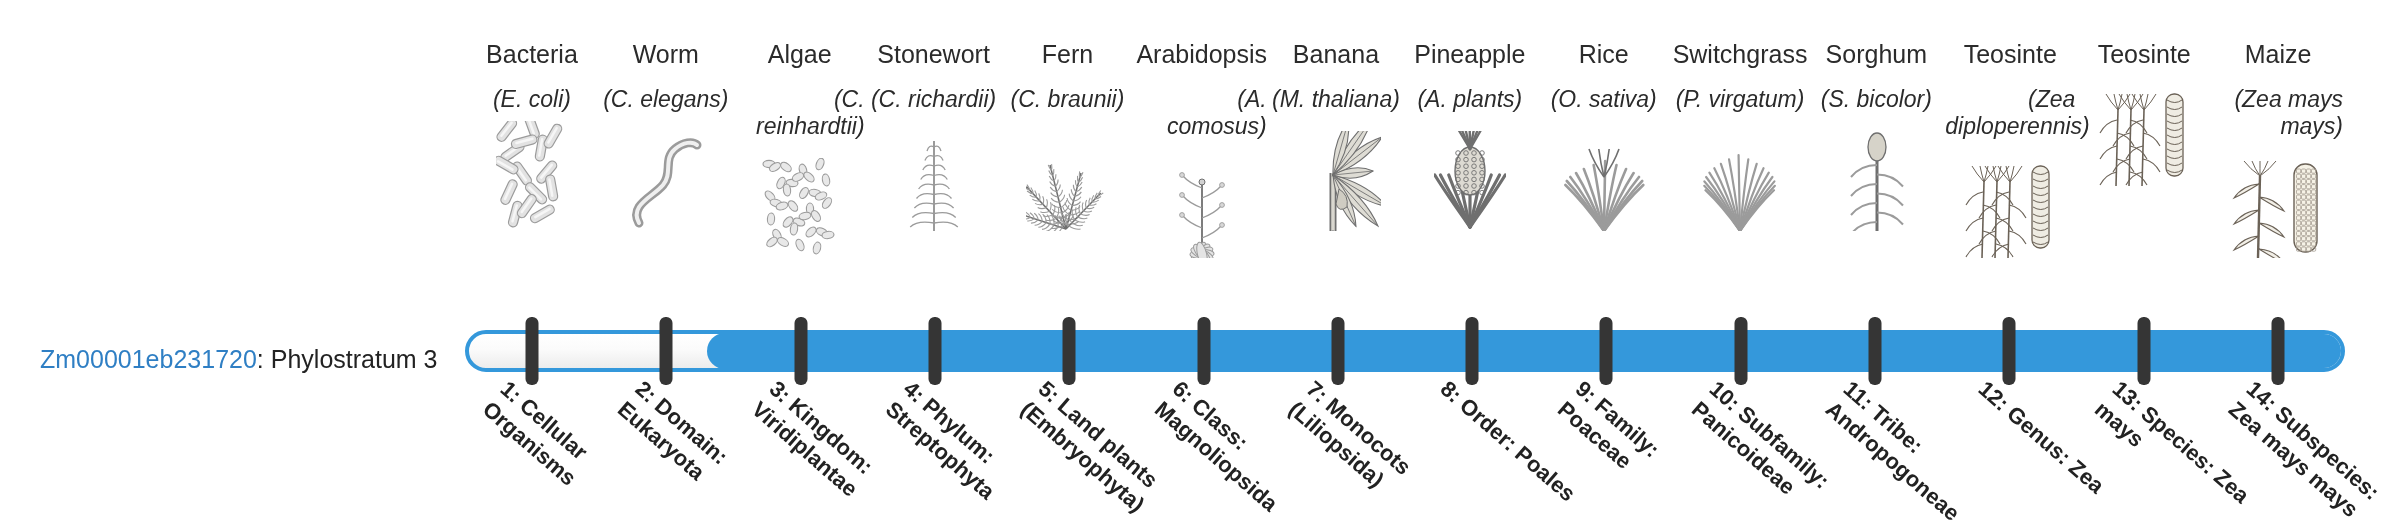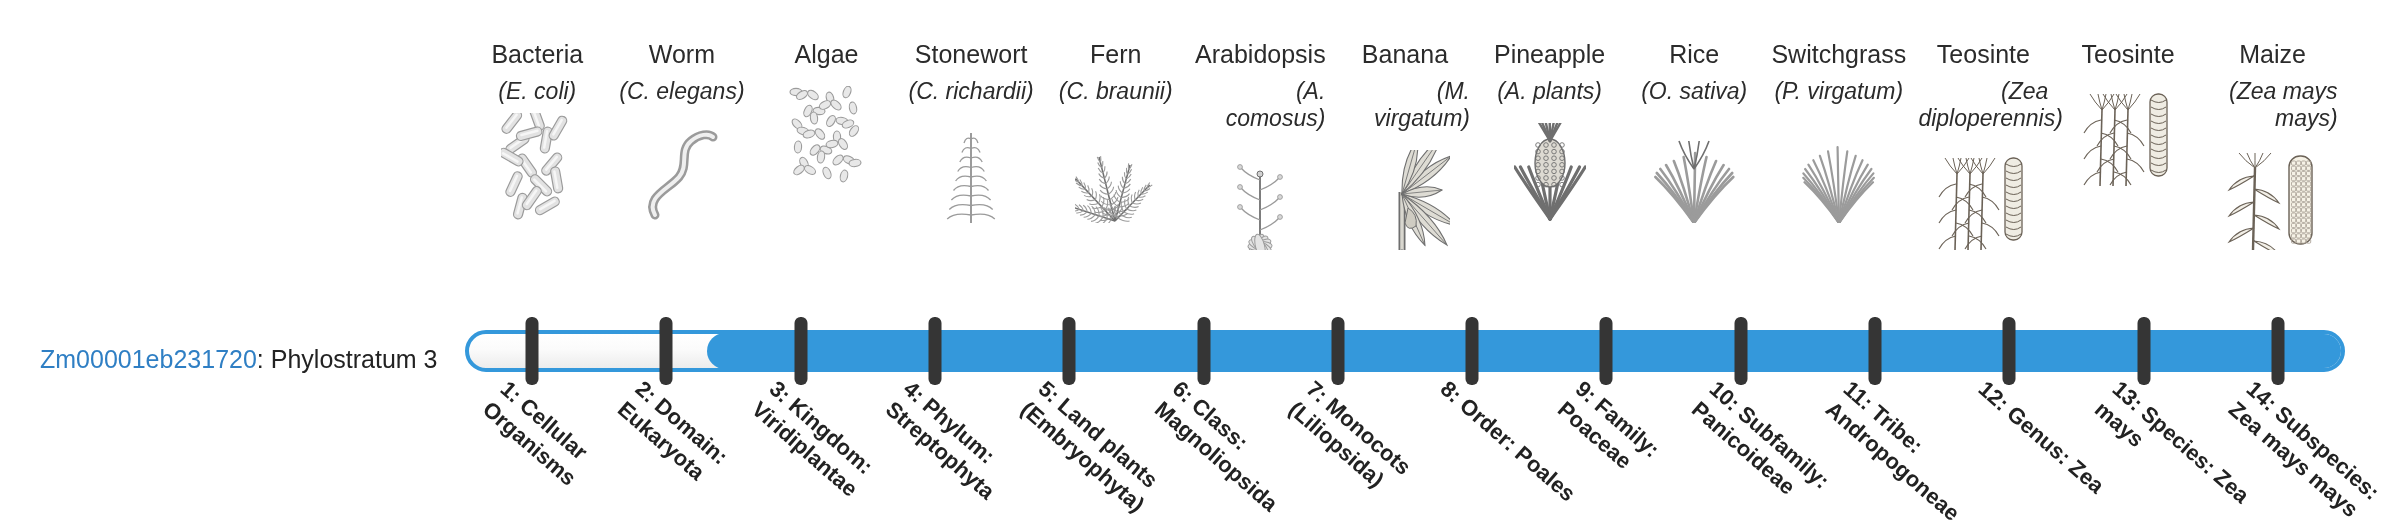--- a/index.html
+++ b/index.html
@@ -31,21 +31,21 @@
     font-size: 25px;
     color: #2b2b2b;
     line-height: 1.12;
     white-space: nowrap;
   }
   .species-latin {
     font-size: 23px;
     color: #2b2b2b;
     font-style: italic;
     line-height: 1.18;
-    margin-top: 10px;
+    margin-top: 18px;
     max-width: 130px;
   }
   .species-art {
     margin-top: 10px;
     height: 108px;
     display: flex;
     align-items: flex-end;
     justify-content: center;
   }
   .species-art svg { display: block; }
@@ -189,20 +189,21 @@
       <div class="species-latin">(C. elegans)</div>
       <div class="species-art">
         <svg width="86" height="100" viewBox="0 0 86 100">
     <path d="M16 92 C6 74 30 66 40 54 C50 42 40 28 52 18 C60 11 70 10 74 14" fill="none" stroke="#9b9b9b" stroke-width="9" stroke-linecap="round"></path>
     <path d="M16 92 C6 74 30 66 40 54 C50 42 40 28 52 18 C60 11 70 10 74 14" fill="none" stroke="#efefef" stroke-width="4" stroke-linecap="round"></path>
   </svg>
       </div>
     </div>
     <div class="species-col">
       <div class="species-common">Algae</div>
+      <div class="species-latin">(C. reinhardtii)</div>
       <div class="species-art">
         <svg width="76" height="100" viewBox="0 0 74 100">
           <ellipse cx="6" cy="6" rx="6" ry="3.6" transform="rotate(0 6 6)" fill="#e8e8e8" stroke="#9b9b9b" stroke-width="1.1"></ellipse>
           <ellipse cx="23" cy="9" rx="6" ry="3.6" transform="rotate(37 23 9)" fill="#e8e8e8" stroke="#9b9b9b" stroke-width="1.1"></ellipse>
           <ellipse cx="40" cy="12" rx="6" ry="3.6" transform="rotate(74 40 12)" fill="#e8e8e8" stroke="#9b9b9b" stroke-width="1.1"></ellipse>
           <ellipse cx="57" cy="6" rx="6" ry="3.6" transform="rotate(111 57 6)" fill="#e8e8e8" stroke="#9b9b9b" stroke-width="1.1"></ellipse>
           <ellipse cx="12" cy="9" rx="6" ry="3.6" transform="rotate(148 12 9)" fill="#e8e8e8" stroke="#9b9b9b" stroke-width="1.1"></ellipse>
           <ellipse cx="29" cy="25" rx="6" ry="3.6" transform="rotate(5 29 25)" fill="#e8e8e8" stroke="#9b9b9b" stroke-width="1.1"></ellipse>
           <ellipse cx="46" cy="19" rx="6" ry="3.6" transform="rotate(42 46 19)" fill="#e8e8e8" stroke="#9b9b9b" stroke-width="1.1"></ellipse>
           <ellipse cx="63" cy="22" rx="6" ry="3.6" transform="rotate(79 63 22)" fill="#e8e8e8" stroke="#9b9b9b" stroke-width="1.1"></ellipse>
@@ -419,21 +420,21 @@
           <ellipse cx="36" cy="96" rx="12" ry="4.5" transform="rotate(-2 36 96)" fill="#e4e4e4" stroke="#9b9b9b" stroke-width="1"></ellipse>
           <ellipse cx="36" cy="96" rx="12" ry="4.5" transform="rotate(24 36 96)" fill="#e4e4e4" stroke="#9b9b9b" stroke-width="1"></ellipse>
           <ellipse cx="36" cy="96" rx="12" ry="4.5" transform="rotate(50 36 96)" fill="#e4e4e4" stroke="#9b9b9b" stroke-width="1"></ellipse>
           <ellipse cx="36" cy="96" rx="12" ry="4.5" transform="rotate(76 36 96)" fill="#e4e4e4" stroke="#9b9b9b" stroke-width="1"></ellipse>
           <circle cx="36" cy="24" r="3" fill="#d2d2d2" stroke="#6f6f6f" stroke-width="1"></circle>
         </svg>
       </div>
     </div>
     <div class="species-col">
       <div class="species-common">Banana</div>
-      <div class="species-latin">(M. virgatum)</div>
+      <div class="species-latin">(M. thaliana)</div>
       <div class="species-art">
         <svg width="90" height="100" viewBox="0 0 86 100">
           <path d="M40 100 L40 42" stroke="#6f6f6f" stroke-width="7" fill="none"></path>
          <path d="M40 100 L40 42" stroke="#d9d7cf" stroke-width="3.5" fill="none"></path>
           <g transform="translate(40,44) rotate(-34)">
       <path d="M0 0 Q34.1 -12 62 -4 Q34.1 8 0 0 Z" fill="#dedcd4" stroke="#6f6f6f" stroke-width="1.1"></path>
       <path d="M0 0 L62 -4" stroke="#6f6f6f" stroke-width="0.8" fill="none"></path>
           </g>
           <g transform="translate(40,44) rotate(34)">
       <path d="M0 0 Q34.1 -12 62 -4 Q34.1 8 0 0 Z" fill="#dedcd4" stroke="#6f6f6f" stroke-width="1.1"></path>
@@ -568,20 +569,37 @@
           <path d="M40 100 Q34.51584993687043 57.040000000000006 29.031699873740855 28.400000000000006" stroke="#9b9b9b" stroke-width="2.2" fill="none" stroke-linecap="round"></path>
           <path d="M40 100 Q39.28376923998919 54.4 38.56753847997838 24" stroke="#9b9b9b" stroke-width="2.2" fill="none" stroke-linecap="round"></path>
           <path d="M40 100 Q44.149794121729066 57.040000000000006 48.29958824345813 28.400000000000006" stroke="#9b9b9b" stroke-width="2.2" fill="none" stroke-linecap="round"></path>
           <path d="M40 100 Q48.335273639906056 59.68 56.67054727981211 32.8" stroke="#9b9b9b" stroke-width="2.2" fill="none" stroke-linecap="round"></path>
           <path d="M40 100 Q51.76409518927893 62.32 63.528190378557866 37.2" stroke="#9b9b9b" stroke-width="2.2" fill="none" stroke-linecap="round"></path>
           <path d="M40 100 Q54.389961513384215 64.96000000000001 68.77992302676843 41.6" stroke="#9b9b9b" stroke-width="2.2" fill="none" stroke-linecap="round"></path>
           <path d="M40 100 Q56.196739027061696 67.6 72.39347805412339 46" stroke="#9b9b9b" stroke-width="2.2" fill="none" stroke-linecap="round"></path>
           <path d="M40 100 Q57.19785557875561 70.24000000000001 74.39571115751122 50.400000000000006" stroke="#9b9b9b" stroke-width="2.2" fill="none" stroke-linecap="round"></path>
           <path d="M40 100 Q57.434782896280964 72.88 74.86956579256193 54.800000000000004" stroke="#9b9b9b" stroke-width="2.2" fill="none" stroke-linecap="round"></path>
           <path d="M40 100 Q56.97466517712207 75.52000000000001 73.94933035424414 59.2" stroke="#9b9b9b" stroke-width="2.2" fill="none" stroke-linecap="round"></path>
+        </svg>
+      </div>
+    </div>
+    <div class="species-col">
+      <div class="species-common">Sorghum</div>
+      <div class="species-latin">(S. bicolor)</div>
+      <div class="species-art">
+        <svg width="78" height="100" viewBox="0 0 74 100">
+          <path d="M38 100 L38 24" stroke="#6f6f6f" stroke-width="3" fill="none"></path>
+         <ellipse cx="38" cy="16" rx="9" ry="14" fill="#d6d3c9" stroke="#6f6f6f" stroke-width="1.3"></ellipse>
+          <path d="M38 34 q-16 0 -26 12" stroke="#9b9b9b" stroke-width="2" fill="none"></path>
+          <path d="M38 43.5 q16 0 26 12" stroke="#9b9b9b" stroke-width="2" fill="none"></path>
+          <path d="M38 53 q-16 0 -26 12" stroke="#9b9b9b" stroke-width="2" fill="none"></path>
+          <path d="M38 62.5 q16 0 26 12" stroke="#9b9b9b" stroke-width="2" fill="none"></path>
+          <path d="M38 72 q-16 0 -26 12" stroke="#9b9b9b" stroke-width="2" fill="none"></path>
+          <path d="M38 81.5 q16 0 26 12" stroke="#9b9b9b" stroke-width="2" fill="none"></path>
+          <path d="M38 91 q-16 0 -26 12" stroke="#9b9b9b" stroke-width="2" fill="none"></path>
         </svg>
       </div>
     </div>
     <div class="species-col">
       <div class="species-common">Teosinte</div>
       <div class="species-latin">(Zea diploperennis)</div>
       <div class="species-art">
         <svg width="92" height="100" viewBox="0 0 88 100">
           <path d="M16 100 L18 24" stroke="#6b6257" stroke-width="1.6" fill="none"></path>
           <path d="M17 34 q-11 2 -17 13" stroke="#6b6257" stroke-width="1.1" fill="none"></path>

